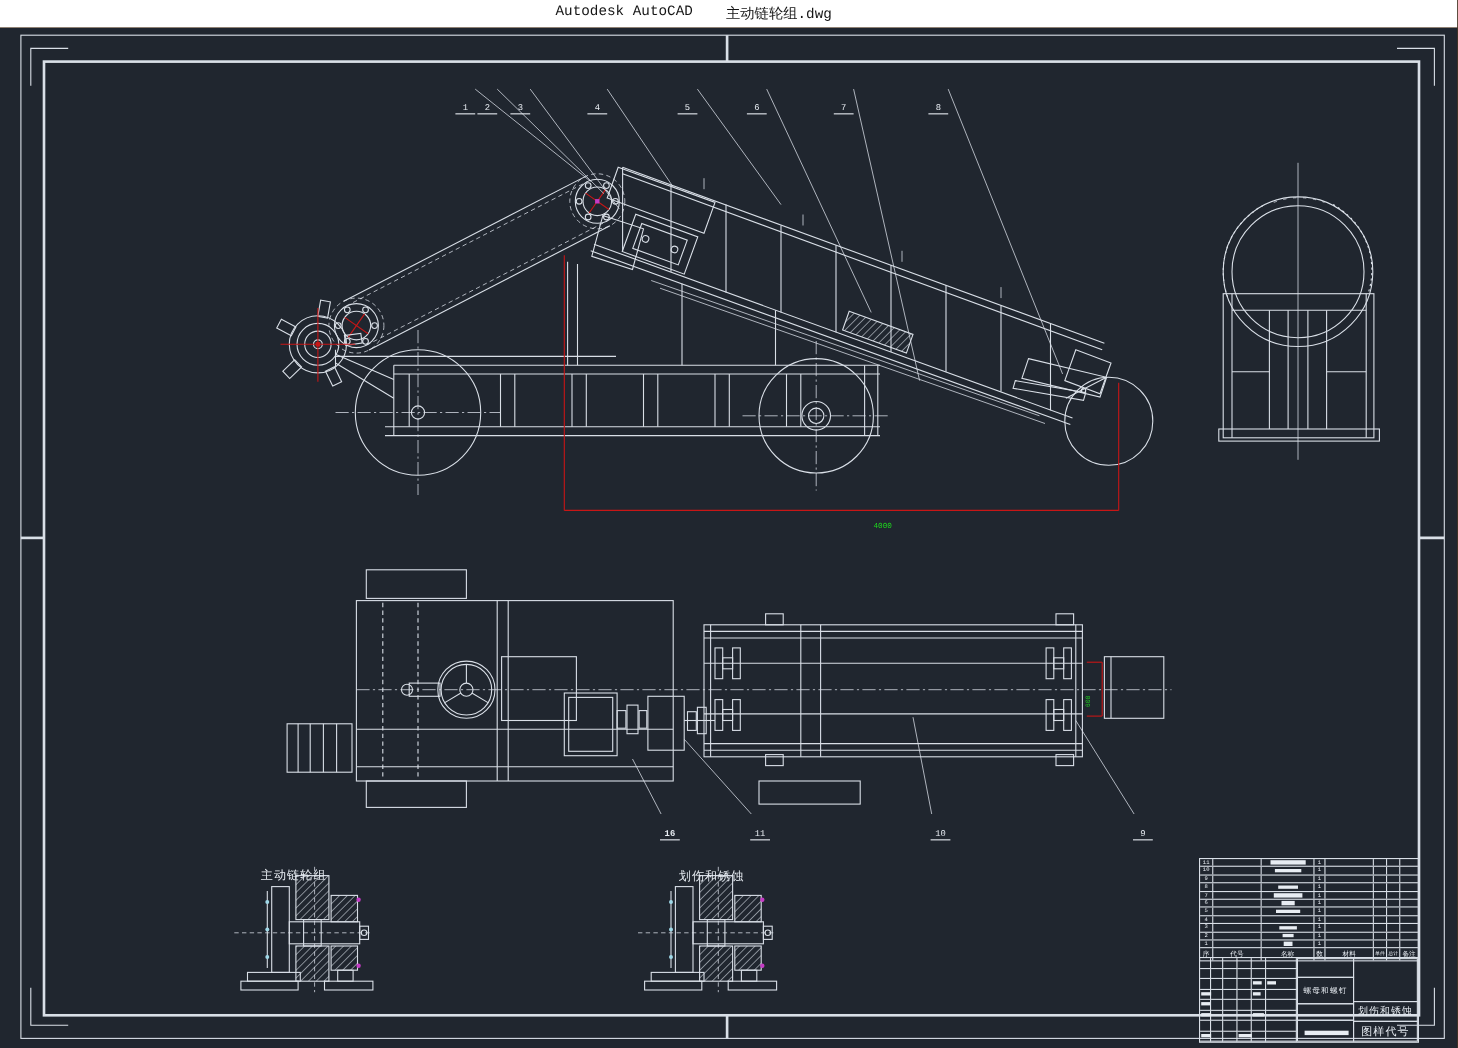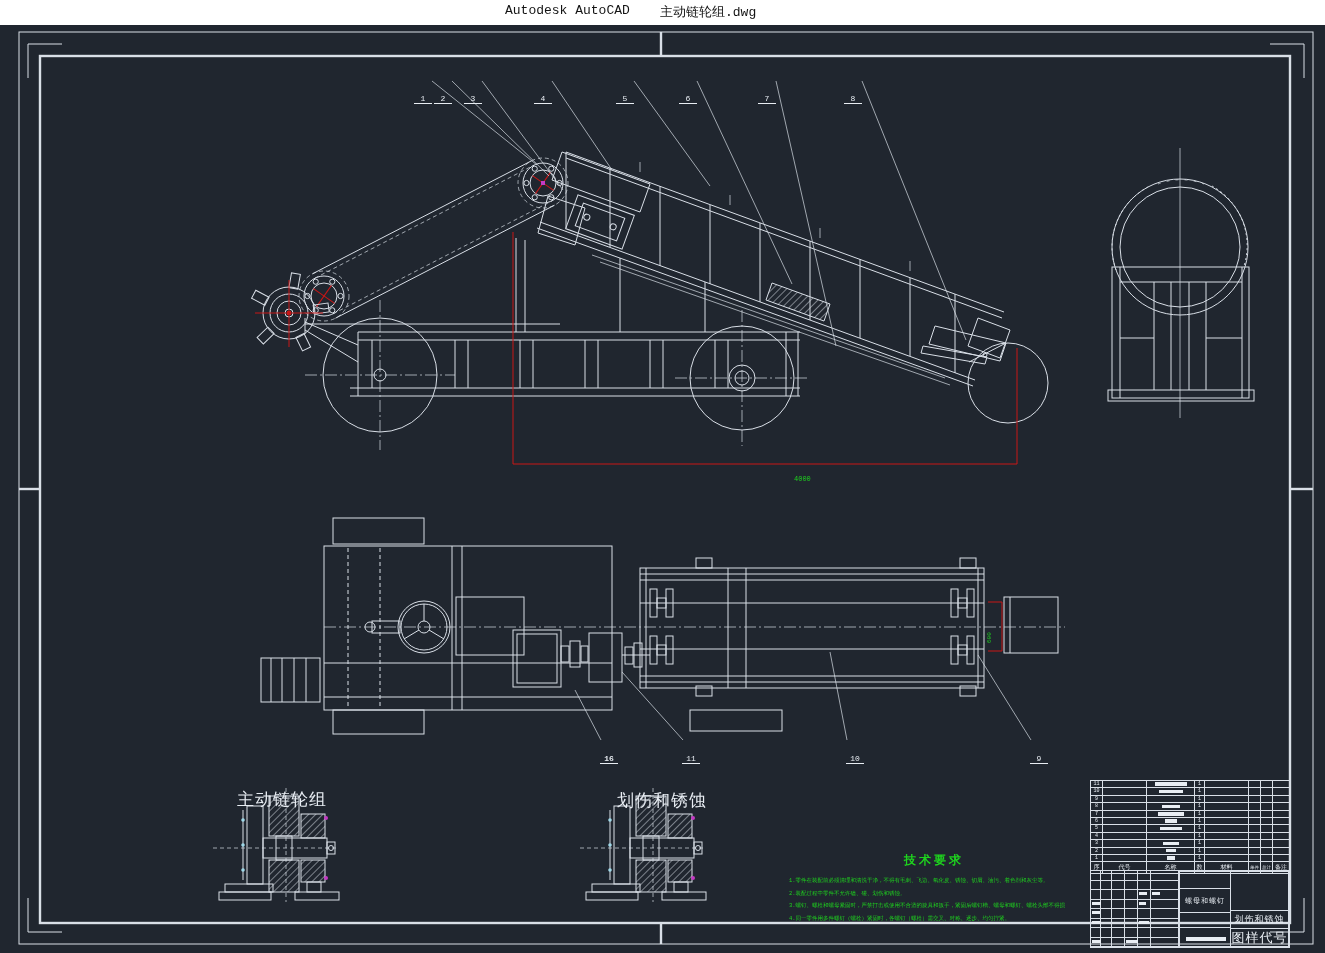--- a/index.html
+++ b/index.html
@@ -18,21 +18,21 @@
   .dsh{stroke-dasharray:4 3;}
   .dd{stroke-dasharray:12 3 2 3;stroke-width:.7;}
   .red{stroke:#c81616;}
   .mag{fill:#c43bc4;stroke:none;}
   .cy{fill:#9fd8e8;stroke:none;}
   .ht{fill:url(#hatch);}
   
   .t{position:absolute;color:#e8edf3;white-space:nowrap;}
   .co{position:absolute;width:18px;text-align:center;color:#e8edf3;font-size:8px;line-height:9px;border-bottom:1px solid #e8edf3;}
   .grn{color:#1ed41e;}
-  .lbl{font-size:17px;letter-spacing:1px;}
+  .lbl{font-size:11px;letter-spacing:1px;}
   
   #techreq{position:absolute;left:789px;top:827px;width:276px;}
   #techreq .tr-title{color:#1ed41e;font-size:12px;font-weight:bold;letter-spacing:3px;text-align:center;margin:0 0 6px 110px;width:70px;}
   #techreq .tr-line{color:#1ed41e;font-size:5.5px;line-height:12.5px;white-space:nowrap;overflow:hidden;}
   
   #pltb{position:absolute;left:1090px;top:755px;width:200px;height:168px;color:#e8edf3;}
   #parts-list{position:absolute;left:0;top:0;width:200px;border:1px solid #d9dfe7;box-sizing:border-box;}
   .pl-row{display:flex;height:6.4px;border-bottom:1px solid #d9dfe7;}
   .pl-head{display:flex;height:11px;}
   .c{border-right:1px solid #d9dfe7;box-sizing:border-box;font-size:5px;line-height:6px;text-align:center;overflow:hidden;}
@@ -49,21 +49,21 @@
   .tb-cell{position:absolute;border:1px solid #d9dfe7;box-sizing:border-box;display:flex;align-items:center;justify-content:center;}
   #cell-mat{left:88px;top:17px;width:52px;height:25px;font-size:7px;letter-spacing:1px;}
   #cell-empty1{left:88px;top:0;width:52px;height:18px;}
   #sig-strip{left:88px;top:41px;width:52px;height:16px;display:flex;}
   #sig-strip b{flex:1;border-right:1px solid #d9dfe7;position:relative;}
   #sig-strip b:last-child{border-right:none;}
   #bstrip{left:88px;top:56px;width:52px;height:20px;}
   #bstrip i{position:absolute;left:6px;top:9px;width:40px;height:4px;background:#e8edf3;}
   #cell-co{left:139px;top:0;width:59px;height:40px;}
   #cell-title{left:139px;top:39px;width:59px;height:19px;font-size:9px;letter-spacing:1px;}
-  #cell-code{left:139px;top:57px;width:59px;height:19px;font-size:13px;letter-spacing:1px;}
+  #cell-code{left:139px;top:57px;width:59px;height:19px;font-size:10px;letter-spacing:1px;}
 </style>
 </head>
 <body>
 
 <div id="page">
   <div id="titlebar">
     <span id="app-title">Autodesk AutoCAD</span>
     <span id="doc-title">主动链轮组.dwg</span>
   </div>
 
@@ -392,27 +392,20 @@
     <div class="co" style="left:682px;top:729px;">11</div>
     <div class="co" style="left:846px;top:729px;">10</div>
     <div class="co" style="left:1030px;top:729px;">9</div>
 
     <div class="t grn" style="left:794px;top:450px;font-size:7px;">4000</div>
     <div class="t grn" style="left:986px;top:618px;font-size:6px;transform:rotate(-90deg);transform-origin:left top;">600</div>
 
     <div class="t lbl" style="left:237px;top:763px;">主动链轮组</div>
     <div class="t lbl" style="left:617px;top:764px;">划伤和锈蚀</div>
 
-    <div id="techreq">
-      <div class="tr-title">技术要求</div>
-      <div class="tr-line">1.零件在装配前必须清理和清洗干净，不得有毛刺、飞边、氧化皮、锈蚀、切屑、油污、着色剂和灰尘等。</div>
-      <div class="tr-line">2.装配过程中零件不允许磕、碰、划伤和锈蚀。</div>
-      <div class="tr-line">3.螺钉、螺栓和螺母紧固时，严禁打击或使用不合适的旋具和扳手，紧固后螺钉槽、螺母和螺钉、螺栓头部不得损坏。</div>
-      <div class="tr-line">4.同一零件用多件螺钉（螺栓）紧固时，各螺钉（螺栓）需交叉、对称、逐步、均匀拧紧。</div>
-    </div>
 
     <div id="pltb">
       <div id="parts-list">
         <div>
             <div class="pl-row">
               <div class="c c-seq">11</div>
               <div class="c c-code"></div>
               <div class="c c-name">
                 <i style="width:32px"></i>
               </div>

